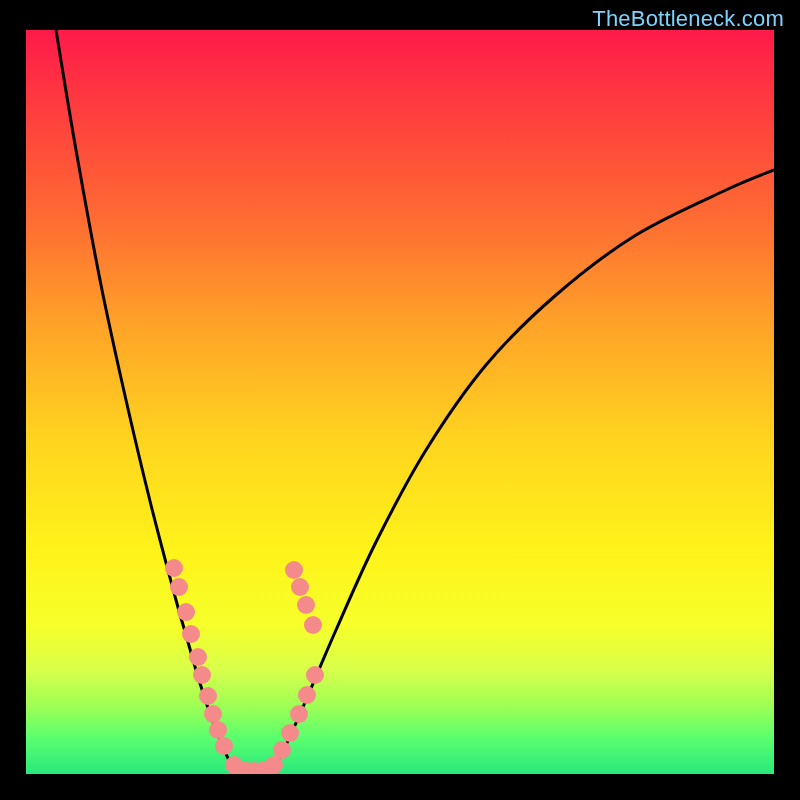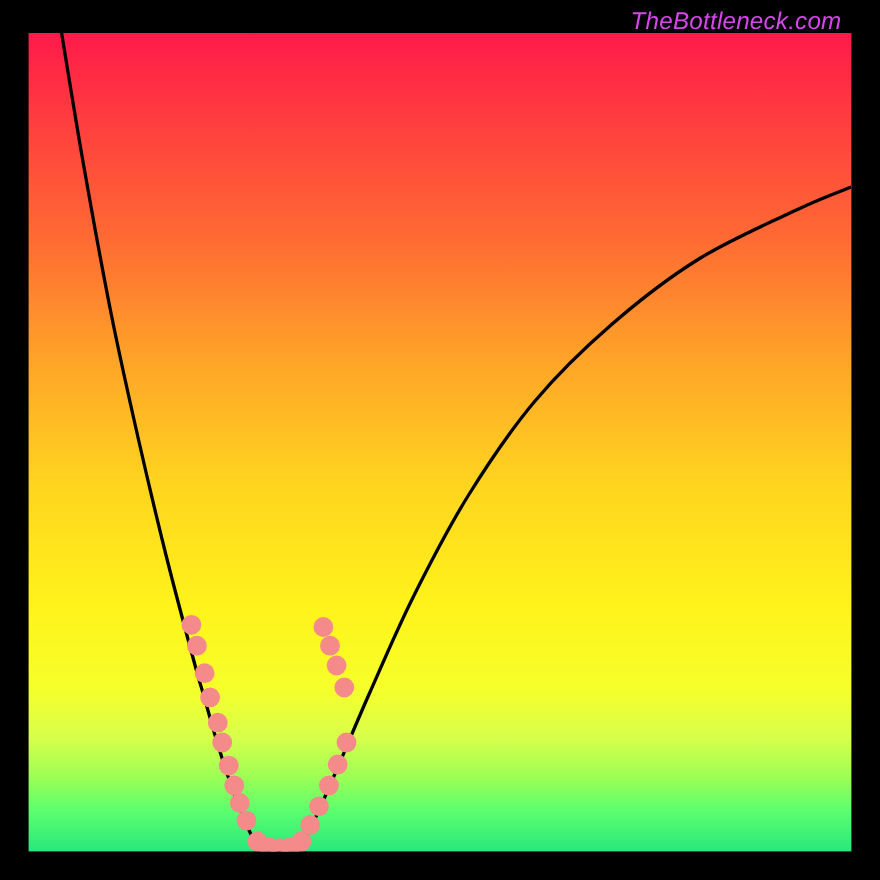--- a/index.html
+++ b/index.html
@@ -26,27 +26,26 @@
       #fff31a 70%,
       #f6ff2a 80%,
       #d8ff4a 86%,
       #9cff55 91%,
       #5cff6e 95%,
       #28e87c 100%);
   }
   .watermark {
     position: absolute;
     top: 6px;
-    right: 35px;
-    color: #d946ef;
+    right: 16px;
+    color: #7dd3fc;
     font-size: 22px;
     font-weight: 500;
     letter-spacing: 0.2px;
     z-index: 5;
-    font-style: italic;
   }
   svg.curves {
     position: absolute;
     left: 0;
     top: 0;
     width: 748px;
     height: 744px;
   }
 </style>
 </head>

